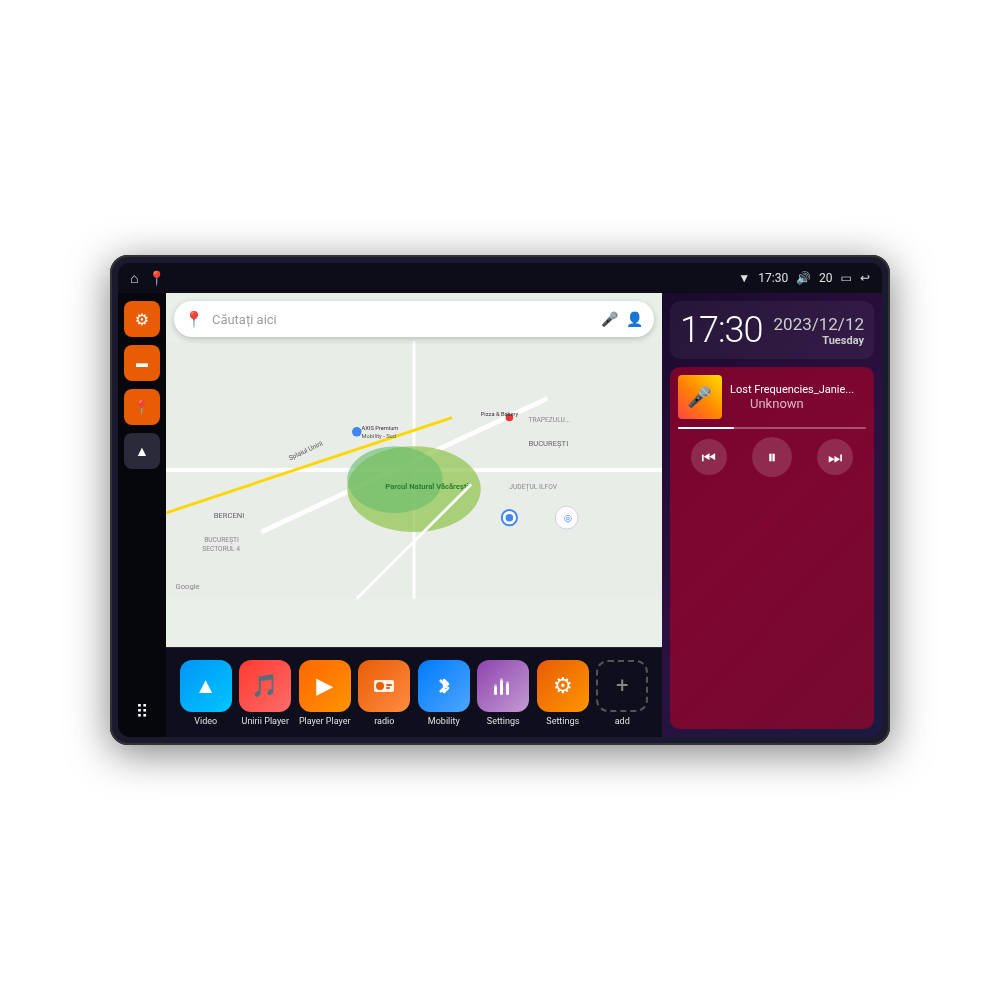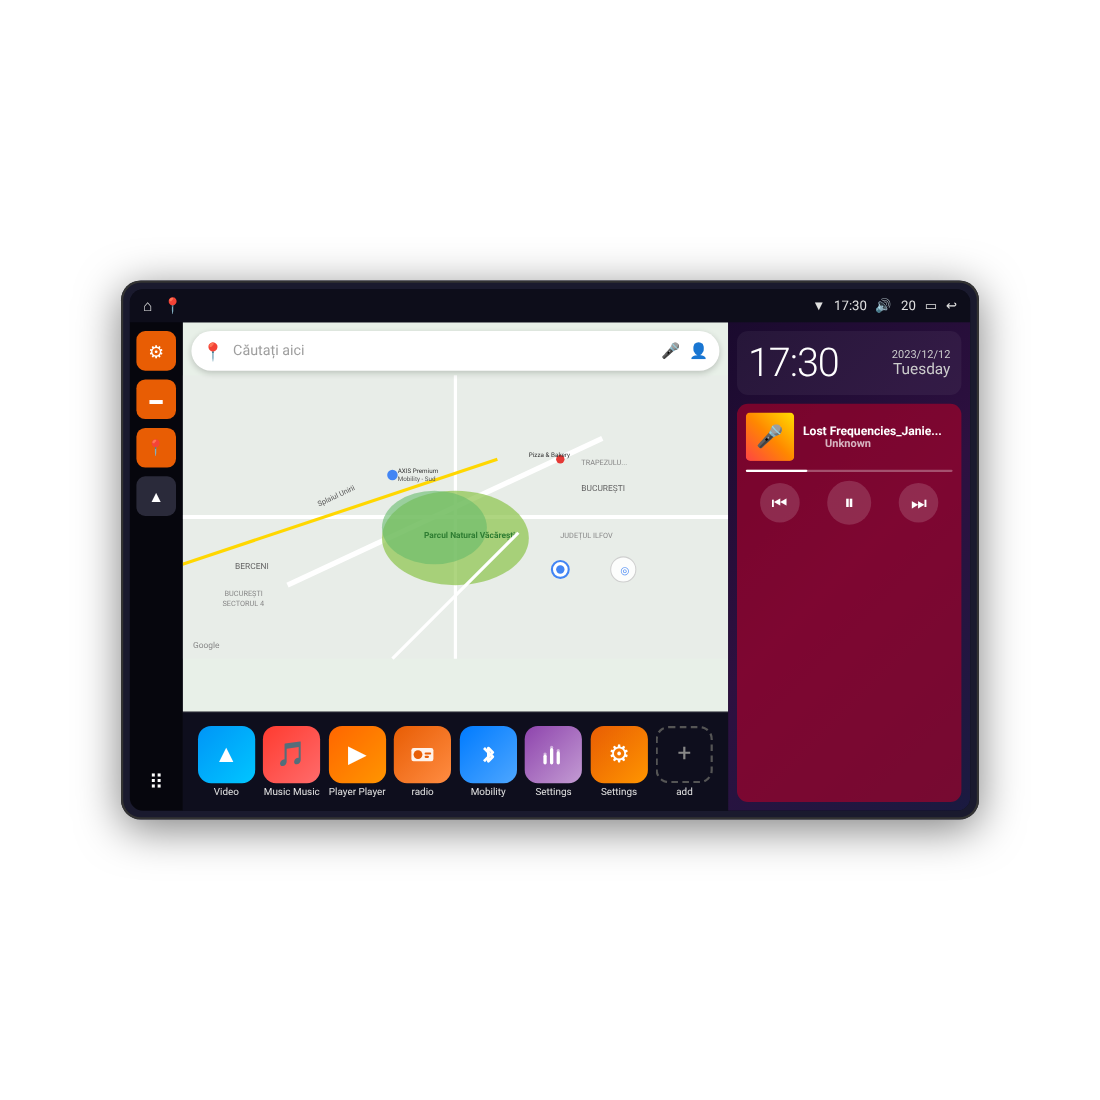--- a/index.html
+++ b/index.html
@@ -149,22 +149,22 @@
     }
     .clock-time {
       font-size: 36px;
       font-weight: 300;
       color: #fff;
       letter-spacing: -1px;
     }
     .clock-date {
       text-align: right;
     }
-    .clock-date-year { font-size: 10px; color: #ccc; }
-    .clock-date-day { font-size: 14px; color: #ccc; }
+    .clock-date-year { font-size: 17px; color: #ccc; }
+    .clock-date-day { font-size: 11px; color: #ccc; font-weight: bold; }
     
     .music-widget {
       background: rgba(180,0,40,0.6);
       border-radius: 10px;
       padding: 8px;
       flex: 1;
     }
     .music-info {
       display: flex;
       gap: 8px;
@@ -181,23 +181,23 @@
     }
     .album-art-inner {
       width: 100%;
       height: 100%;
       background: linear-gradient(45deg, #ff4444, #ff8800, #ffdd00);
       display: flex;
       align-items: center;
       justify-content: center;
       font-size: 20px;
     }
-    .music-text { flex: 1; overflow: hidden; font-weight: bold; }
+    .music-text { flex: 1; overflow: hidden; }
     .music-title { font-size: 11px; color: #fff; white-space: nowrap; overflow: hidden; text-overflow: ellipsis; }
-    .music-artist { font-size: 10px; color: rgba(255,255,255,0.7); padding-left: 20px; }
+    .music-artist { font-size: 13px; color: rgba(255,255,255,0.7); padding-left: 20px; }
     .music-progress {
       height: 2px;
       background: rgba(255,255,255,0.3);
       border-radius: 1px;
       margin-bottom: 8px;
     }
     .music-progress-fill {
       height: 100%;
       width: 30%;
       background: white;
@@ -367,21 +367,21 @@
           <div class="app-icon">
             <div class="app-icon-img app-navi">
               <span style="color:white;font-size:22px;">▲</span>
             </div>
             <span class="app-icon-label">Video</span>
           </div>
           <div class="app-icon">
             <div class="app-icon-img app-music">
               <span style="color:white;font-size:22px;">🎵</span>
             </div>
-            <span class="app-icon-label">Music Music</span>
+            <span class="app-icon-label">Unirii Player</span>
           </div>
           <div class="app-icon">
             <div class="app-icon-img app-video">
               <span style="color:white;font-size:22px;">▶</span>
             </div>
             <span class="app-icon-label">Player Player</span>
           </div>
           <div class="app-icon">
             <div class="app-icon-img app-radio">
               <svg width="28" height="28" viewBox="0 0 28 28" fill="none">

